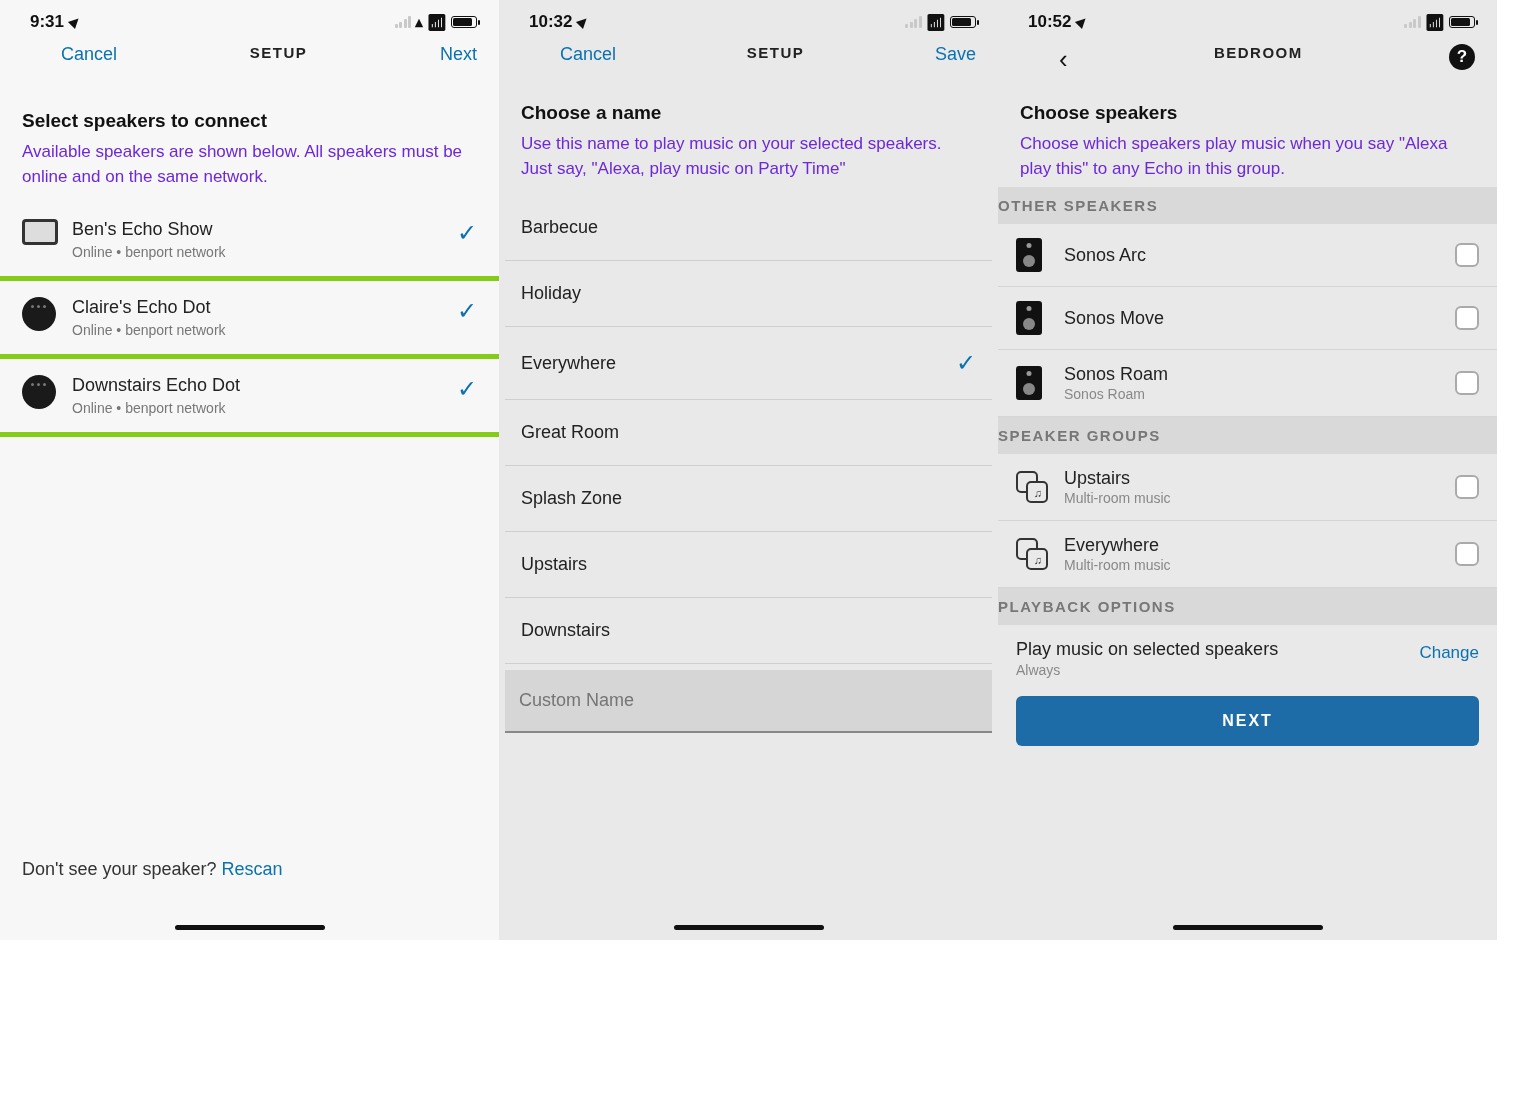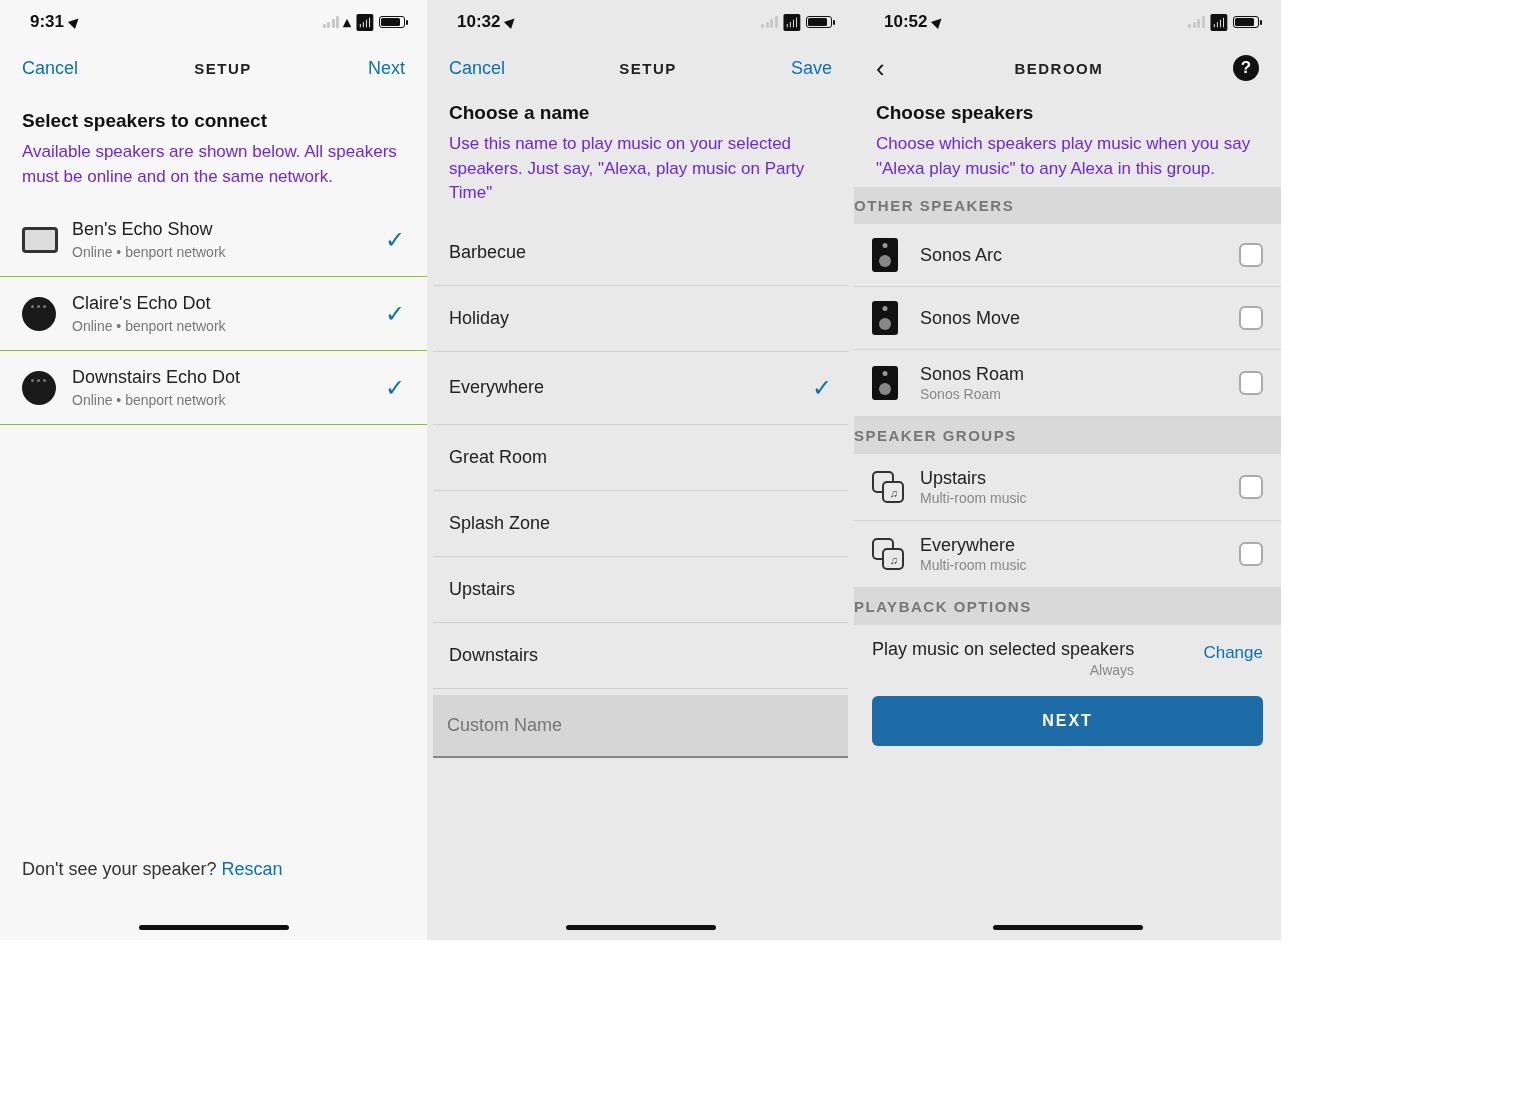--- a/index.html
+++ b/index.html
@@ -11,21 +11,21 @@
     overflow: hidden;
     display: flex;
   }
   .padwrap {
     width: 1536px;
     height: 1108px;
     display: flex;
     padding: 0;
   }
   .phone {
-    width: 427px;
+    width: 499px;
     height: 940px;
     margin-right: 0;
     position: relative;
     overflow: hidden;
     flex-shrink: 0;
   }
   .phone.p1 { background: #f7f7f7; }
   .phone.p2 { background: #e9e9e9; }
   .phone.p3 { background: #e9e9e9; }
 
@@ -64,39 +64,39 @@
   }
   .battery::after {
     content:""; position:absolute; right:-4px; top:3px; width:2.5px; height:5px; background:#111; border-radius:1px;
   }
   .battery .fill { position:absolute; left:1px; top:1px; bottom:1px; width: 19px; background:#111; border-radius:1.5px;}
 
   
   .navbar {
     height: 48px;
     display: flex;
-    align-items: center;
     justify-content: space-between;
     padding: 0 22px;
+    margin-left: 39px;
   }
   .navlink { color:#0a72b1; font-size:18px; cursor:pointer; }
   .navtitle { font-weight:700; font-size:15px; letter-spacing:1.5px; color:#222; }
   .backchev { font-size:26px; font-weight:300; color:#111; cursor:pointer; }
   .helpicon { width:26px; height:26px; border-radius:50%; background:#111; color:#fff; display:flex;align-items:center;justify-content:center; font-weight:700; font-size:17px; cursor:pointer;}
 
   
   .h1 { font-size:19px; font-weight:700; color:#111; padding: 18px 22px 8px; }
   .sub { font-size:17px; color:#6d28d9; padding: 0 22px 14px; line-height:1.45; }
   .linkblue { color:#0a72b1; cursor:pointer; font-size:17px; padding: 4px 22px 10px; display:inline-block;}
 
   
   .row {
-    display:flex; align-items:center;
+    display:flex; align-items:flex-start;
     padding: 16px 22px;
-    border-bottom: 1px solid #84cc16;
+    border-bottom: 5px solid #84cc16;
     cursor:pointer;
     background: inherit;
   }
   .p1 .row { background:#f7f7f7; }
   .row .iconwrap { width: 50px; flex-shrink:0; display:flex; justify-content:flex-start; }
   .row .txt { flex:1; }
   .row .title { font-size:18px; color:#222; }
   .row .subtitle { font-size:14px; color:#777; margin-top:4px;}
   .check { color:#0a72b1; font-size:24px; }
   .checkbox { width:24px; height:24px; border:2px solid #aaa; border-radius:6px; background:#fff; }
@@ -169,21 +169,20 @@
     margin: 0 0px;
   }
   .row3 .iconwrap{ width:48px; flex-shrink:0; display:flex; }
   .row3 .txt{flex:1;}
   .row3 .title{font-size:18px;color:#222;}
   .row3 .subtitle{font-size:14px;color:#888;margin-top:1px;}
 
   .playbackrow{
     display:flex;justify-content:space-between;align-items:flex-start;
     padding:14px 18px 18px;
-    text-align:right;
   }
   .nextbtn{
     margin: 0 18px;
     background:#1d6ca8;
     color:#fff;
     text-align:center;
     padding:16px 0;
     border-radius:6px;
     font-weight:700;
     letter-spacing:2px;
@@ -354,21 +353,21 @@
     </div>
   </div>
 
   <div class="navbar">
     <span class="backchev">‹</span>
     <span class="navtitle">BEDROOM</span>
     <span class="helpicon">?</span>
   </div>
 
   <div class="h1" style="padding-top:10px">Choose speakers</div>
-  <div class="sub" style="padding-bottom:6px">Choose which speakers play music when you say "Alexa play music" to any Alexa in this group.</div>
+  <div class="sub" style="padding-bottom:6px">Choose which speakers play music when you say "Alexa play this" to any Echo in this group.</div>
 
   <div class="sectionhdr">OTHER SPEAKERS</div>
   <div id="s3other">
         <div class="row3">
     <div class="iconwrap">
             <div class="devicon speaker"></div>
           </div>
     <div class="txt">
       <div class="title">Sonos Arc</div>
 

